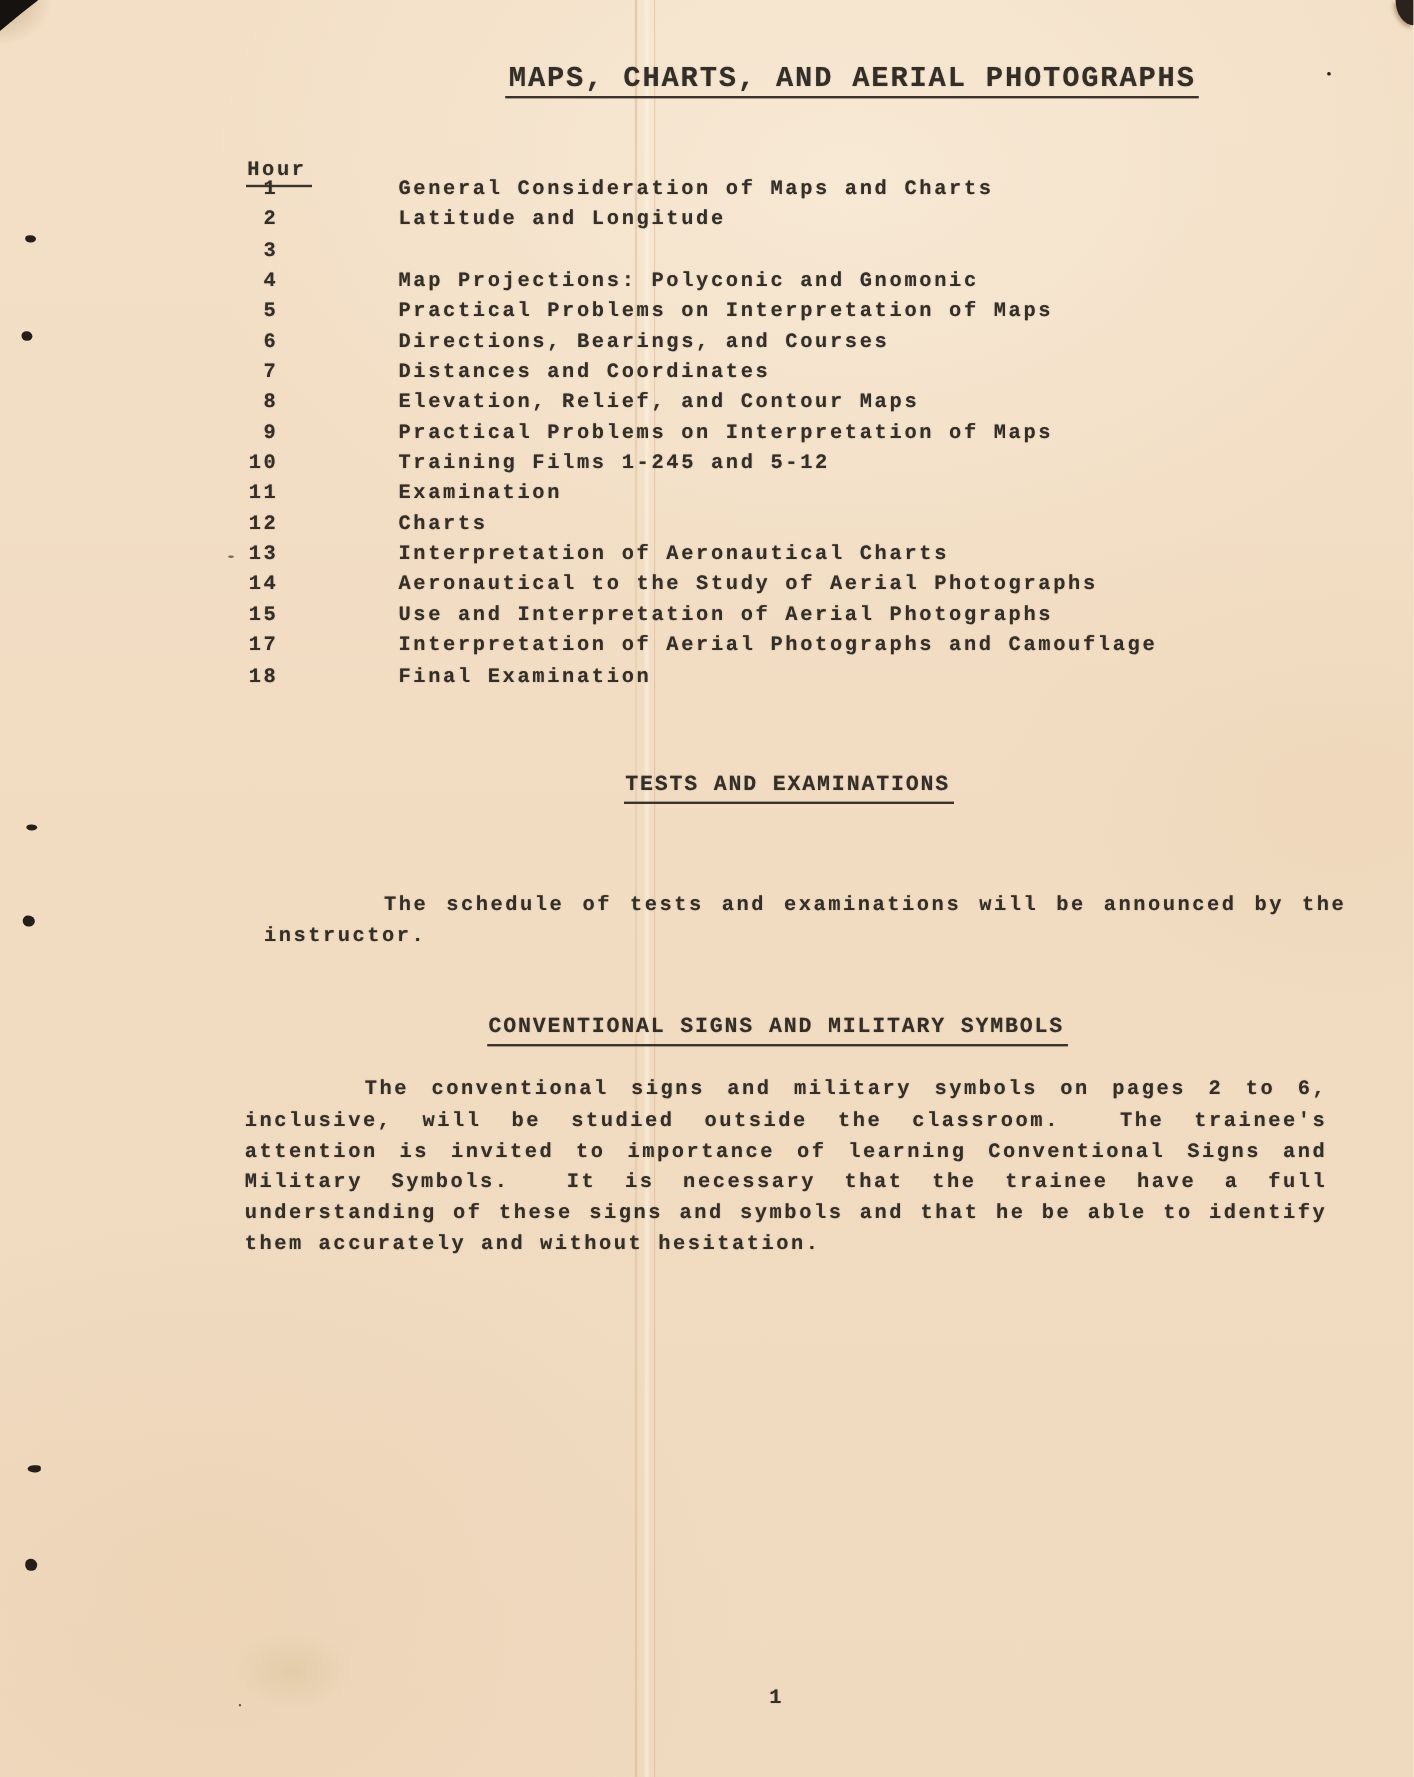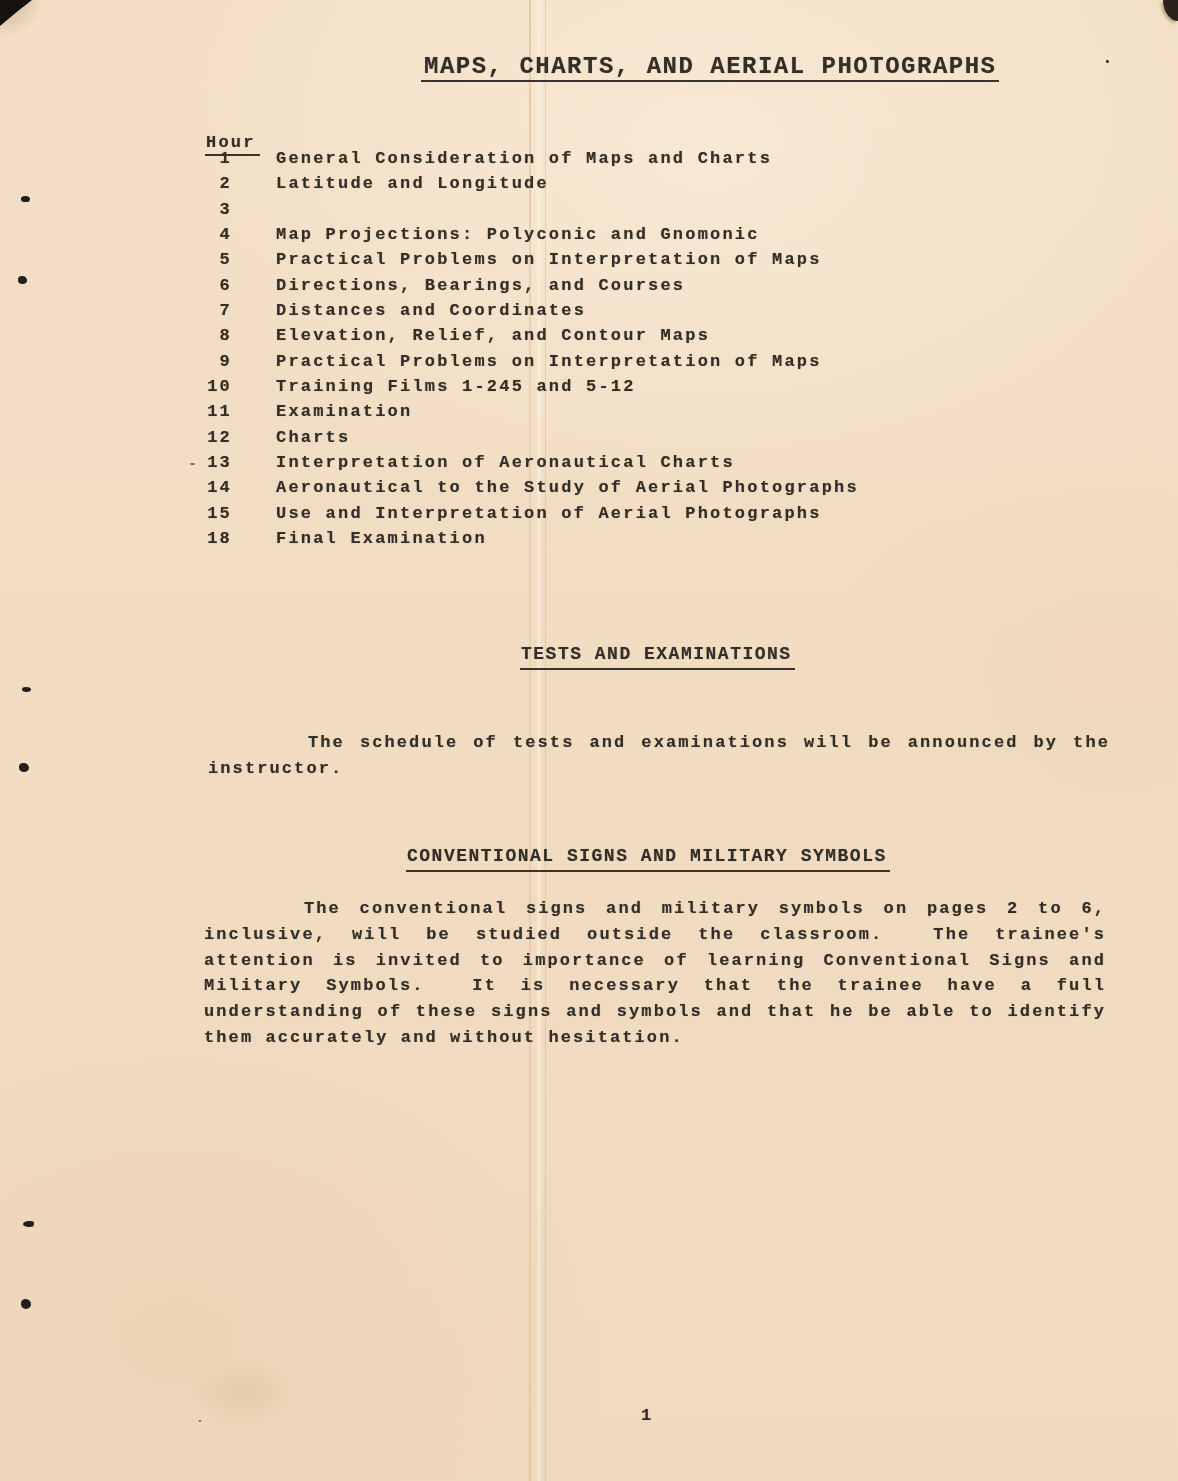--- a/index.html
+++ b/index.html
@@ -31,21 +31,21 @@
     border-bottom:2.5px solid #3a342c;padding:0 3px 0 3px;
   }
   .hour-head{
     position:absolute;top:117px;left:205px;
     font-size:17px;letter-spacing:2.2px;
     border-bottom:2px solid #3a342c;padding:0 4px 2px 1px;margin-top:16px;
   }
   .schedule{position:absolute;top:149px;left:198px;font-size:17px;letter-spacing:2.2px;}
   .srow{display:flex;height:25.35px;align-items:baseline;}
   .srow .hr{width:34px;text-align:right;flex:0 0 auto;}
-  .srow .tp{margin-left:44px;white-space:nowrap;}
+  .srow .tp{margin-left:100px;white-space:nowrap;}
 
   .sec-head{
     position:absolute;font-size:18px;letter-spacing:1.5px;
     border-bottom:2.5px solid #3a342c;padding:0 3px 4px 1px;
   }
   .sec-head.tests{top:644px;left:520px;}
   .sec-head.conv{top:846px;left:406px;text-align:right;}
 
   .para{
     position:absolute;left:204px;width:902px;
@@ -145,27 +145,31 @@
       </div>
     <div class="srow">
         <span class="hr">14</span>
         <span class="tp">Aeronautical to the Study of Aerial Photographs</span>
       </div>
     <div class="srow">
         <span class="hr">15</span>
         <span class="tp">Use and Interpretation of Aerial Photographs</span>
       </div>
     <div class="srow">
+        <span class="hr">17</span>
+        <span class="tp">Interpretation of Aerial Photographs and Camouflage</span>
+      </div>
+    <div class="srow">
         <span class="hr">18</span>
         <span class="tp">Final Examination</span>
       </div>
   </div>
 
   <div class="sec-head tests ink">TESTS AND EXAMINATIONS</div>
-  <p class="para p1 ink" style="margin:4px;">The schedule of tests and examinations will be announced by the instructor.</p>
+  <p class="para p1 ink" style="margin:16px;">The schedule of tests and examinations will be announced by the instructor.</p>
 
   <div class="sec-head conv ink">CONVENTIONAL SIGNS AND MILITARY SYMBOLS</div>
   <p class="para p2 ink" style="margin:0;">The conventional signs and military symbols on pages 2 to 6, inclusive, will be studied outside the classroom.  The trainee's attention is invited to importance of learning Conventional Signs and Military Symbols.  It is necessary that the trainee have a full understanding of these signs and symbols and that he be able to identify them accurately and without hesitation.</p>
 
   <div class="page-num ink">1</div>
 
   <div class="speck" style="left:21px;top:196px;width:9px;height:6px;"></div>
   <div class="speck" style="left:18px;top:276px;width:9px;height:8px;"></div>
   <div class="speck" style="left:22px;top:687px;width:9px;height:5px;"></div>
   <div class="speck" style="left:19px;top:763px;width:10px;height:9px;"></div>

